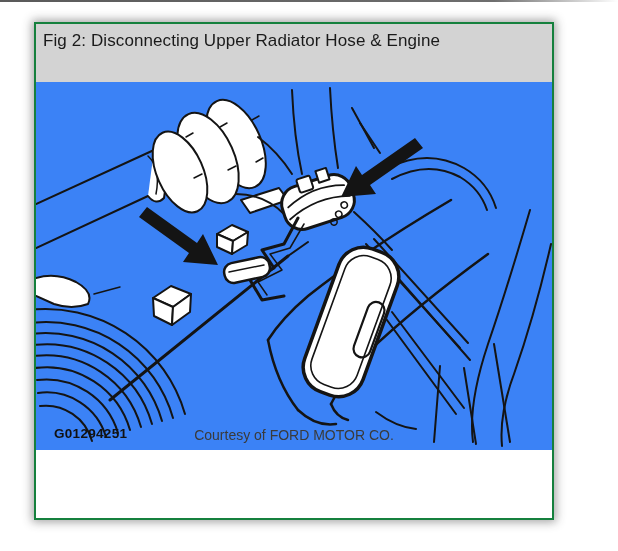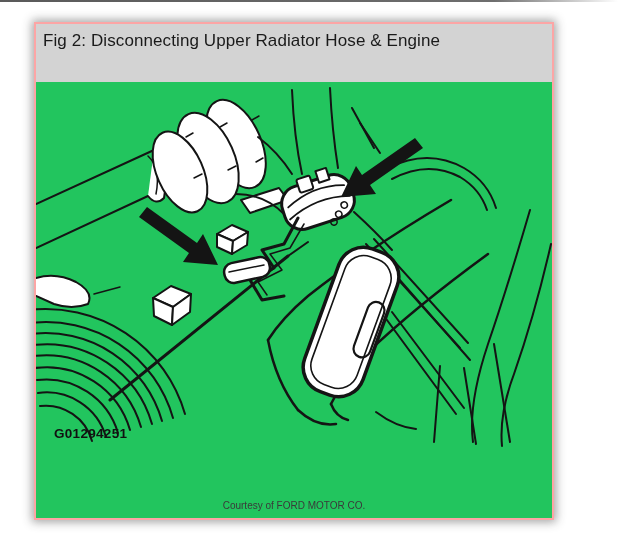--- a/index.html
+++ b/index.html
@@ -11,51 +11,51 @@
     -webkit-font-smoothing:antialiased;
   }
   .top-edge{
     position:absolute;top:0;left:0;width:618px;height:2px;
     background:linear-gradient(to right,#5a5a5a 0%,#6e6e6e 80%,#ffffff 100%);
   }
   .figure-box{
     position:absolute;left:34px;top:22px;
     width:520px;height:498px;
     box-sizing:border-box;
-    border:2px solid #fca5a5;
+    border:2px solid #15803d;
     background:#ffffff;
     box-shadow:0 0 9px 2px rgba(50,50,50,0.45);
   }
   .figure-title{
     box-sizing:border-box;
     height:58px;
     background:#d3d3d3;
     color:#1a1a1a;
     font-size:17px;
     line-height:27px;
     padding:3px 8px 0 7px;
     letter-spacing:0.1px;
   }
   .figure-body{
     position:relative;
-    height:436px;
-    background:#22c55e;
+    height:368px;
+    background:#3b82f6;
   }
   .art{
     position:absolute;left:0;top:0;
   }
   .figure-id{
     position:absolute;left:18px;top:344px;
     font-size:13.5px;font-weight:700;color:#111111;
     letter-spacing:0.3px;
   }
   .figure-credit{
     position:absolute;left:0;right:0;bottom:7px;
     text-align:center;
-    font-size:10px;color:#3a3a3a;
+    font-size:14px;color:#3a3a3a;
   }
   svg *{vector-effect:non-scaling-stroke;}
 </style>
 </head>
 <body>
 
 <div class="top-edge"></div>
 
 <div class="figure-box">
 

